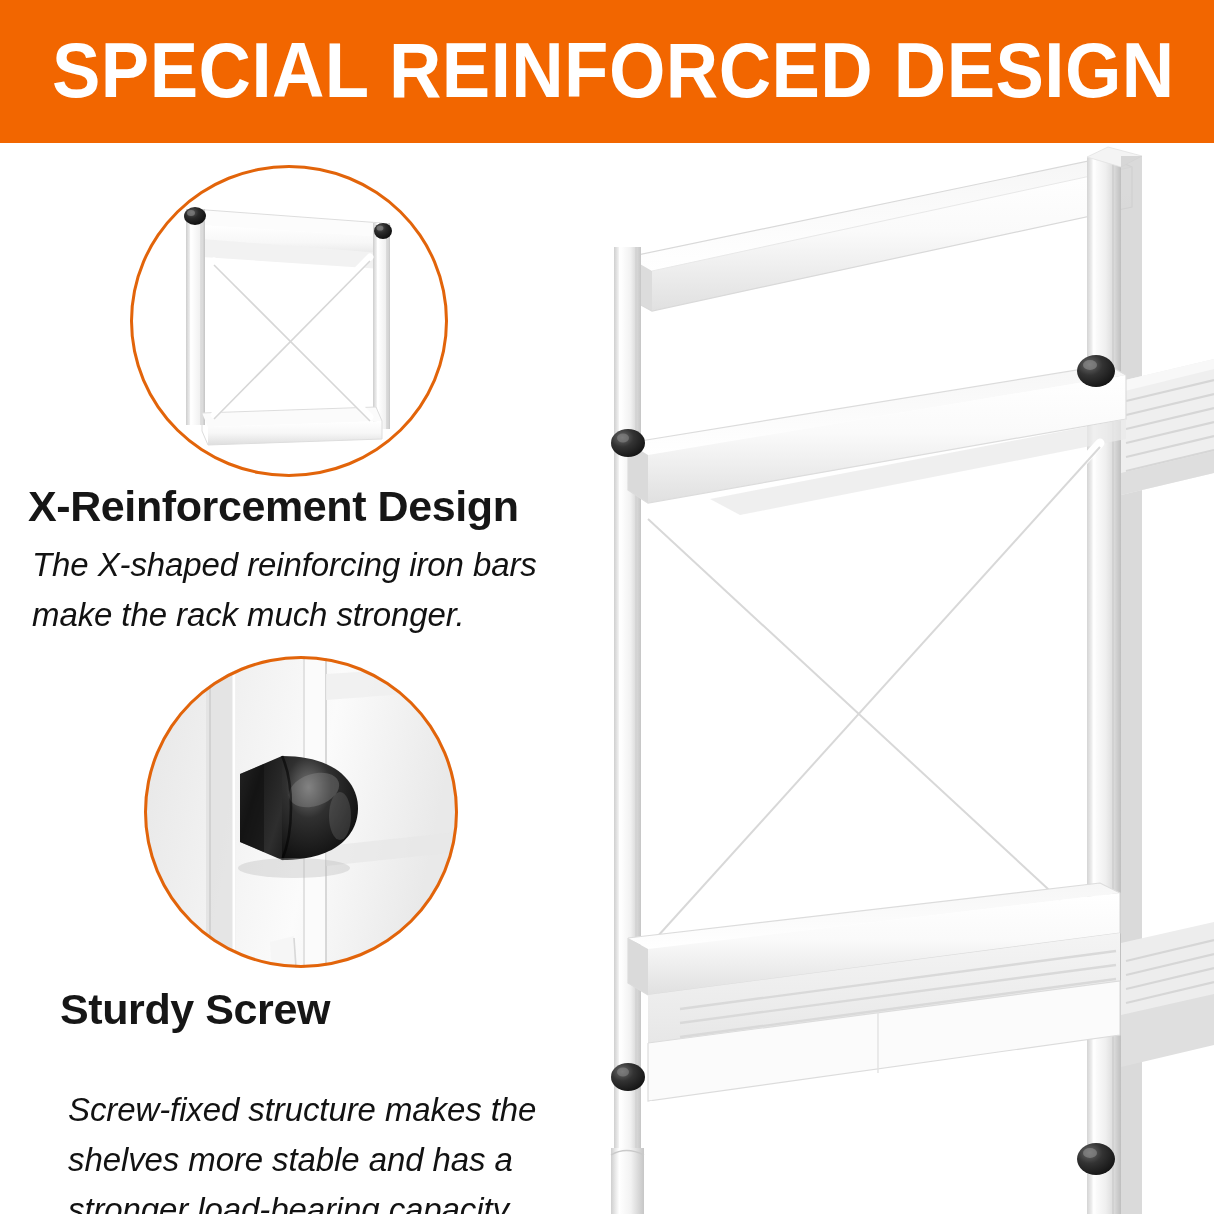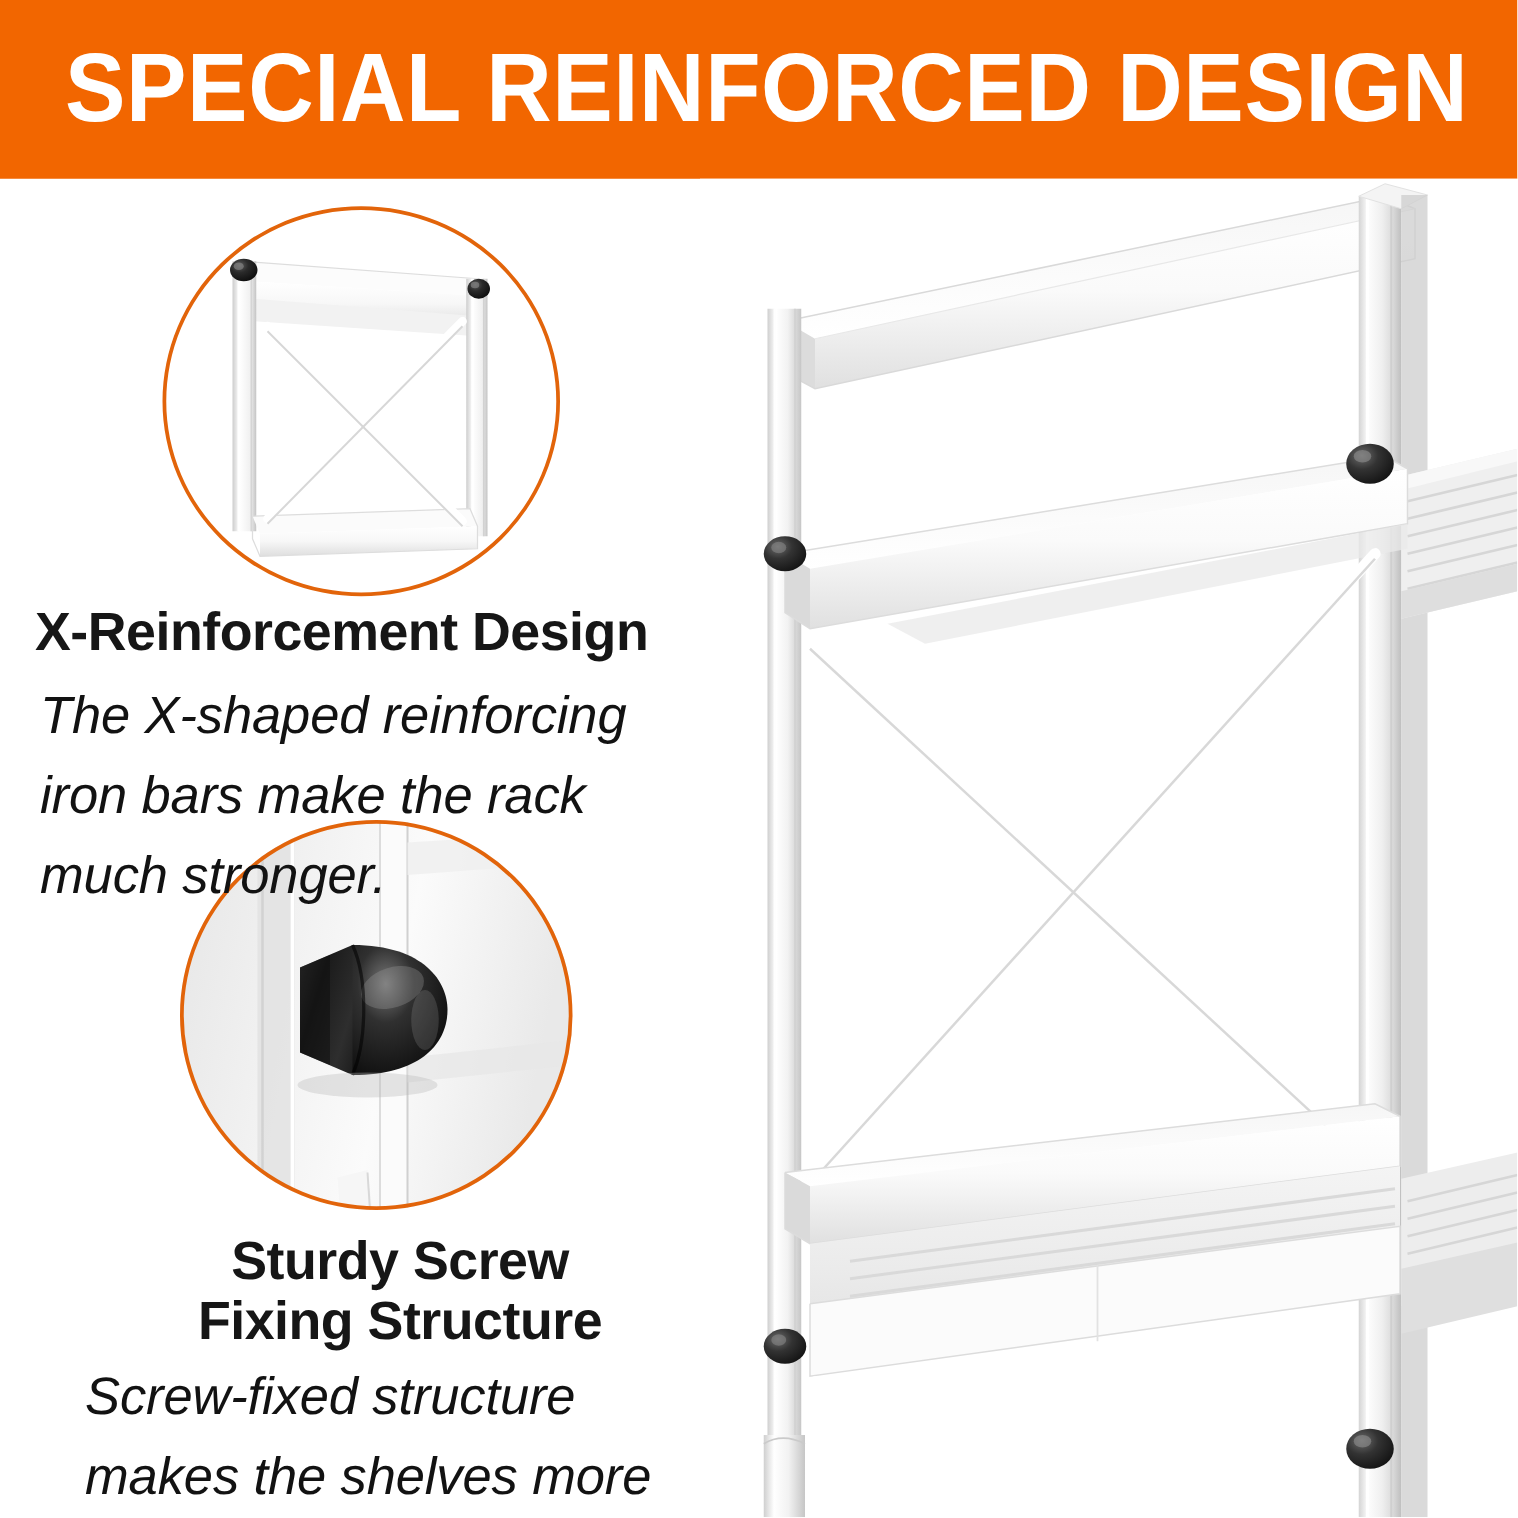--- a/index.html
+++ b/index.html
@@ -48,29 +48,29 @@
   
   .feature-heading {
     position: absolute;
     color: #161616;
     font-weight: 700;
     font-size: 43px;
     letter-spacing: -0.4px;
     white-space: nowrap;
   }
   .feature-heading.centered {
-    text-align: center;
+    text-align: left;
     white-space: normal;
     line-height: 1.12;
   }
   .feature-body {
     position: absolute;
     color: #121212;
     font-style: italic;
-    font-size: 42px;
+    font-size: 33px;
     line-height: 1.52;
     letter-spacing: -0.1px;
   }
 
   #feat1-heading { left: 28px;  top: 482px; text-align: right; }
   #feat1-body    { left: 32px;  top: 540px; width: 540px; }
 
   #feat2-heading { left: 60px;  top: 985px; width: 520px; }
   #feat2-body    { left: 68px;  top: 1085px; width: 520px; }
 
@@ -376,17 +376,16 @@
       <line x1="150" y1="282" x2="152" y2="312" stroke="#d8d8d8" stroke-width="1.6"></line>
     </svg>
   </div>
   <div class="callout-ring" id="callout2-ring"></div>
 
   <div class="feature-heading" id="feat1-heading">X-Reinforcement Design</div>
   <div class="feature-body" id="feat1-body">The X-shaped reinforcing iron bars make the rack much stronger.</div>
 
   <div class="feature-heading centered" id="feat2-heading">
     <span>Sturdy Screw</span><br>
-    <span>Fixing Structure</span>
   </div>
   <div class="feature-body" id="feat2-body">Screw-fixed structure makes the shelves more stable and has a stronger load-bearing capacity.</div>
 
 </div>
 
 </body></html>

